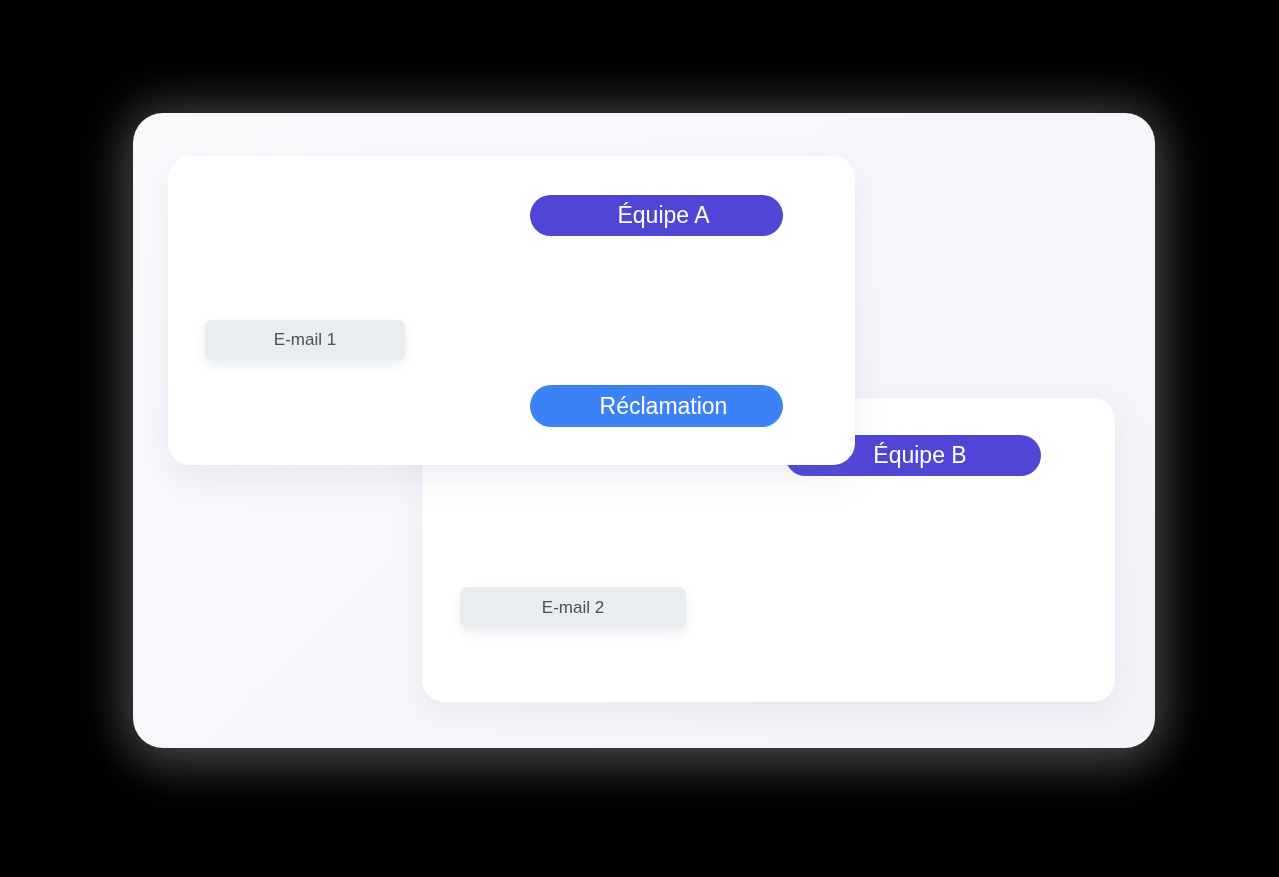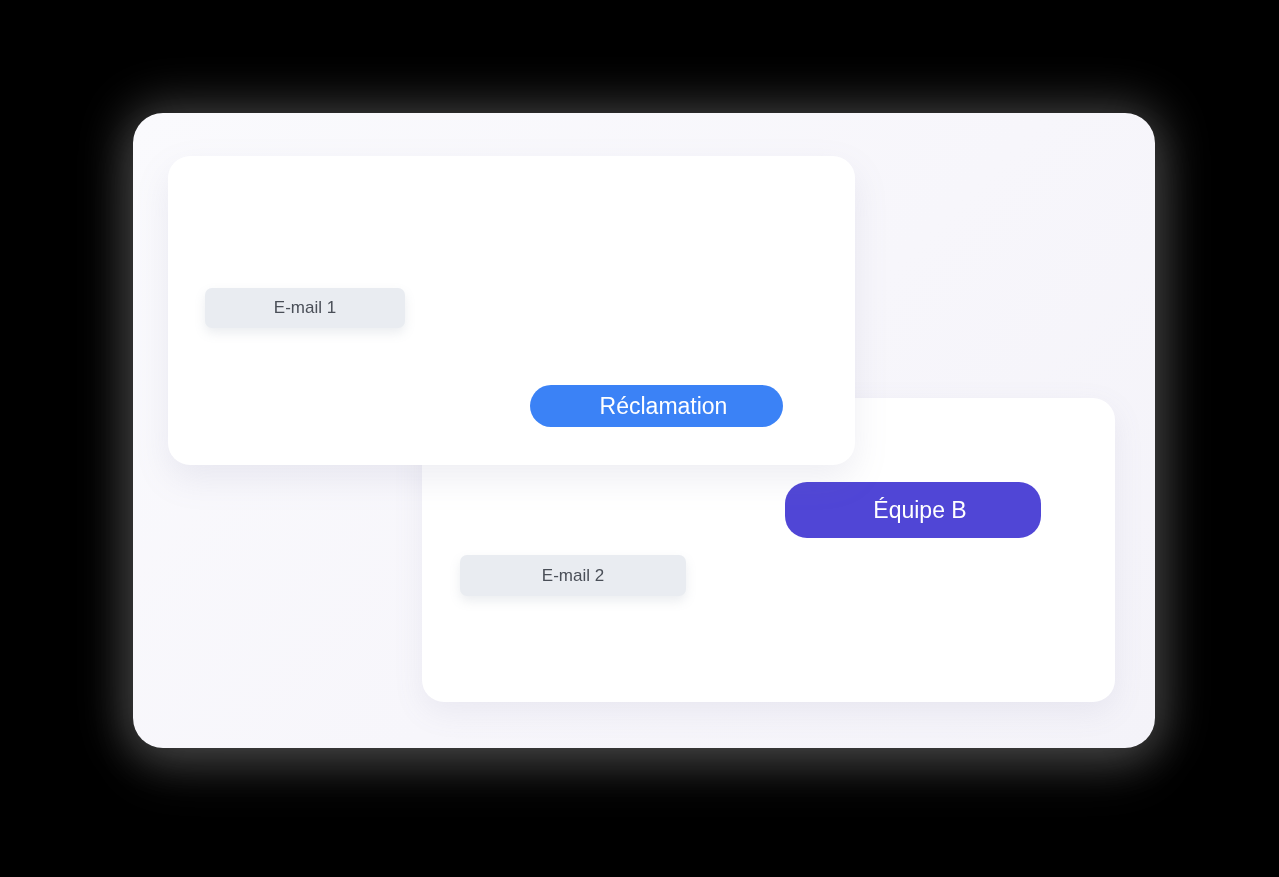--- a/index.html
+++ b/index.html
@@ -58,20 +58,21 @@
     box-sizing:border-box;
     white-space:nowrap;
   }
   .pill-source{
     background:#E9ECF1;
     border-radius:7px;
     color:#4A4F58;
     font-size:17px;
     justify-content:center;
     box-shadow:0 5px 11px rgba(130,140,160,0.16);
+    margin-top:32px;
   }
   .pill-target{
     border-radius:22px;
     color:#FFFFFF;
     font-size:23px;
     justify-content:center;
     padding-left:14px;
   }
   .pill-purple{background:#5046D6;}
   .pill-teal{background:#3b82f6;}
@@ -79,21 +80,21 @@
   
   .layer-two{z-index:4;}
   .layer-one{z-index:7;}
 
   
   .n-email1{left:205px;top:288px;width:200px;height:40px;}
   .n-equipeA{left:530px;top:195px;width:253px;height:41px;}
   .n-reclam {left:530px;top:385px;width:253px;height:42px;}
   
   .n-email2{left:460px;top:555px;width:226px;height:41px;}
-  .n-equipeB{left:785px;top:435px;width:256px;height:56px;margin-top:47px;}
+  .n-equipeB{left:785px;top:435px;width:256px;height:41px;}
   .n-priseRDV{left:785px;top:625px;width:256px;height:43px;}
 </style>
 </head>
 <body>
 
 <div class="stage">
 
   <div class="bg-card"></div>
 
   <div class="flow-card card-two"></div>
@@ -137,17 +138,20 @@
       <path class="edge" d="M 405 308 C 458 308 452 406 506 406"></path>
       <circle class="knob" cx="395" cy="308" r="20"></circle>
       <path class="diamond" d="M 510 216 L 528 198 L 546 216 L 528 234 Z"></path>
       <path class="diamond" d="M 510 406 L 528 388 L 546 406 L 528 424 Z"></path>
     </g>
   </svg>
 
   <div class="pill pill-source n-email1 layer-one">
     <span>E-mail 1</span>
   </div>
+  <div class="pill pill-target pill-purple n-equipeA layer-one">
+    <span>Équipe A</span>
+  </div>
   <div class="pill pill-target pill-teal n-reclam layer-one">
     <span>Réclamation</span>
   </div>
 
 </div>
 
 </body></html>

